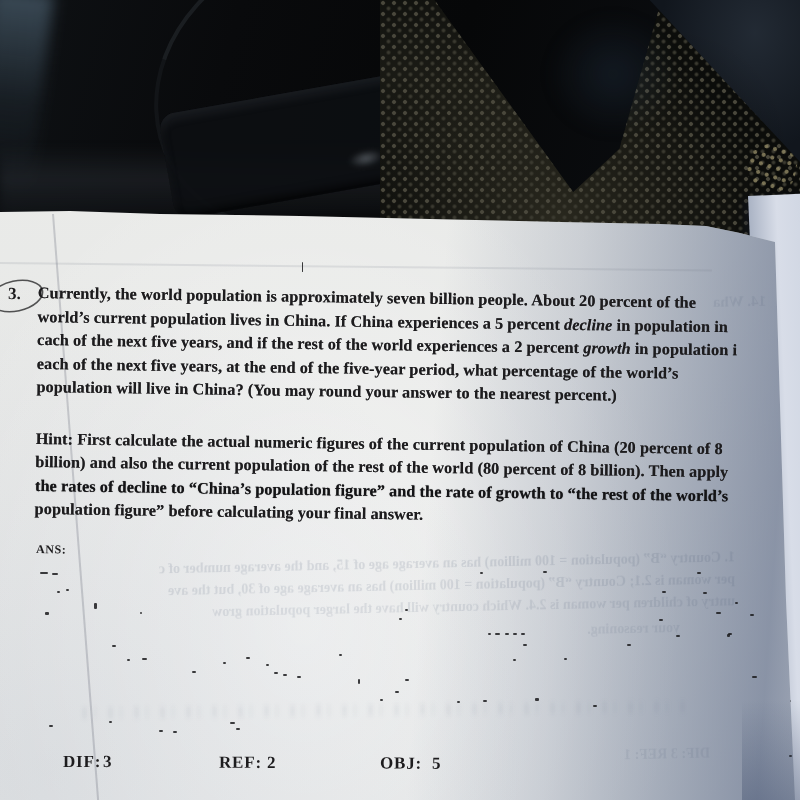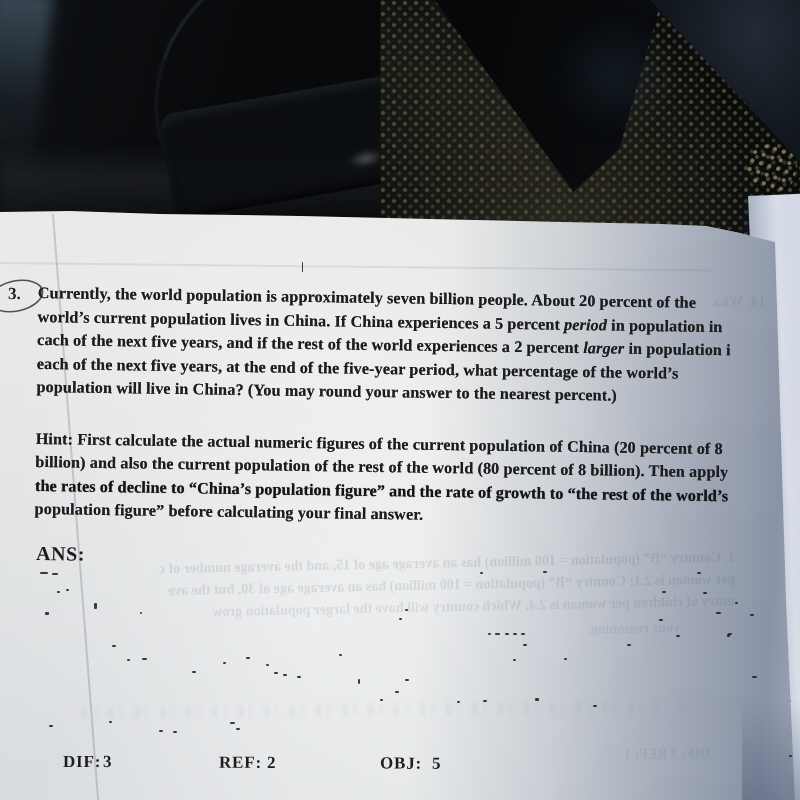--- a/index.html
+++ b/index.html
@@ -73,21 +73,21 @@
   
   #doc-text{position:absolute;left:38px;top:284px;width:760px;height:320px;
     transform:rotate(.85deg);transform-origin:left top;color:#1d1c1e;}
   .qline,.hline{position:absolute;left:0;white-space:nowrap;font-size:16.2px;font-weight:600;
     letter-spacing:.1px;text-shadow:0 0 .5px rgba(25,25,28,.7);}
   .qline em,.hline em{font-style:italic;}
   .hline.strong{font-weight:700;color:#141416;text-shadow:0 0 .7px rgba(15,15,18,.8);}
   #question-number{position:absolute;left:8px;top:284px;font-size:17px;font-weight:700;
     color:#1d1c1e;transform:rotate(.85deg);}
   #number-circle{position:absolute;left:-14px;top:274px;width:64px;height:44px;pointer-events:none;}
-  #ans-label{position:absolute;left:2px;top:258px;font-size:20px;font-weight:700;letter-spacing:.6px;}
+  #ans-label{position:absolute;left:2px;top:258px;font-size:12px;font-weight:700;letter-spacing:.6px;}
   #footer-row{position:absolute;left:47px;top:753px;width:460px;height:26px;
     transform:rotate(.3deg);color:#1d1c1e;font-size:17px;font-weight:700;letter-spacing:.8px;}
   #footer-row span{position:absolute;top:0;white-space:nowrap;}
   .dif-label{left:16px;}   .dif-value{left:56px;}
   .ref-label{left:172px;} .ref-value{left:220px;}
   .obj-label{left:333px;} .obj-value{left:385px;}
 
   
   .bleed-line{position:absolute;white-space:nowrap;font-weight:600;color:#46556f;
     transform:scaleX(-1) rotate(1.2deg);filter:blur(.7px);}
@@ -122,22 +122,22 @@
     <div class="scribble-band"></div>
 
     <svg id="number-circle" viewBox="0 0 64 44">
       <ellipse cx="30" cy="22" rx="27" ry="15" fill="none" stroke="#2b2a2c" stroke-width="1.6" transform="rotate(-12 30 22)" opacity="0.8"></ellipse>
     </svg>
     <div id="question-number">3.</div>
 
     <div id="doc-text">
       <div id="question-paragraph">
           <div class="qline" style="top: 0px;"><span>Currently, the world population is approximately seven billion people. About 20 percent of the</span></div>
-          <div class="qline" style="top: 23.5px;"><span>world’s current population lives in China. If China experiences a 5 percent </span><em>period</em><span> in population in</span></div>
-          <div class="qline" style="top: 47px;"><span>cach of the next five years, and if the rest of the world experiences a 2 percent </span><em>larger</em><span> in population i</span></div>
+          <div class="qline" style="top: 23.5px;"><span>world’s current population lives in China. If China experiences a 5 percent </span><em>decline</em><span> in population in</span></div>
+          <div class="qline" style="top: 47px;"><span>cach of the next five years, and if the rest of the world experiences a 2 percent </span><em>growth</em><span> in population i</span></div>
           <div class="qline" style="top: 70.5px;"><span>each of the next five years, at the end of the five-year period, what percentage of the world’s</span></div>
           <div class="qline" style="top: 94px;"><span>population will live in China? (You may round your answer to the nearest percent.)</span></div>
         </div>
       <div id="hint-paragraph">
           <div class="hline" style="top: 146px;">Hint: First calculate the actual numeric figures of the current population of China (20 percent of 8</div>
           <div class="hline" style="top: 169.3px;">billion) and also the current population of the rest of the world (80 percent of 8 billion). Then apply</div>
           <div class="hline strong" style="top: 192.6px;">the rates of decline to “China’s population figure” and the rate of growth to “the rest of the world’s</div>
           <div class="hline" style="top: 215.9px;">population figure” before calculating your final answer.</div>
         </div>
       <div id="ans-label">ANS:</div>

